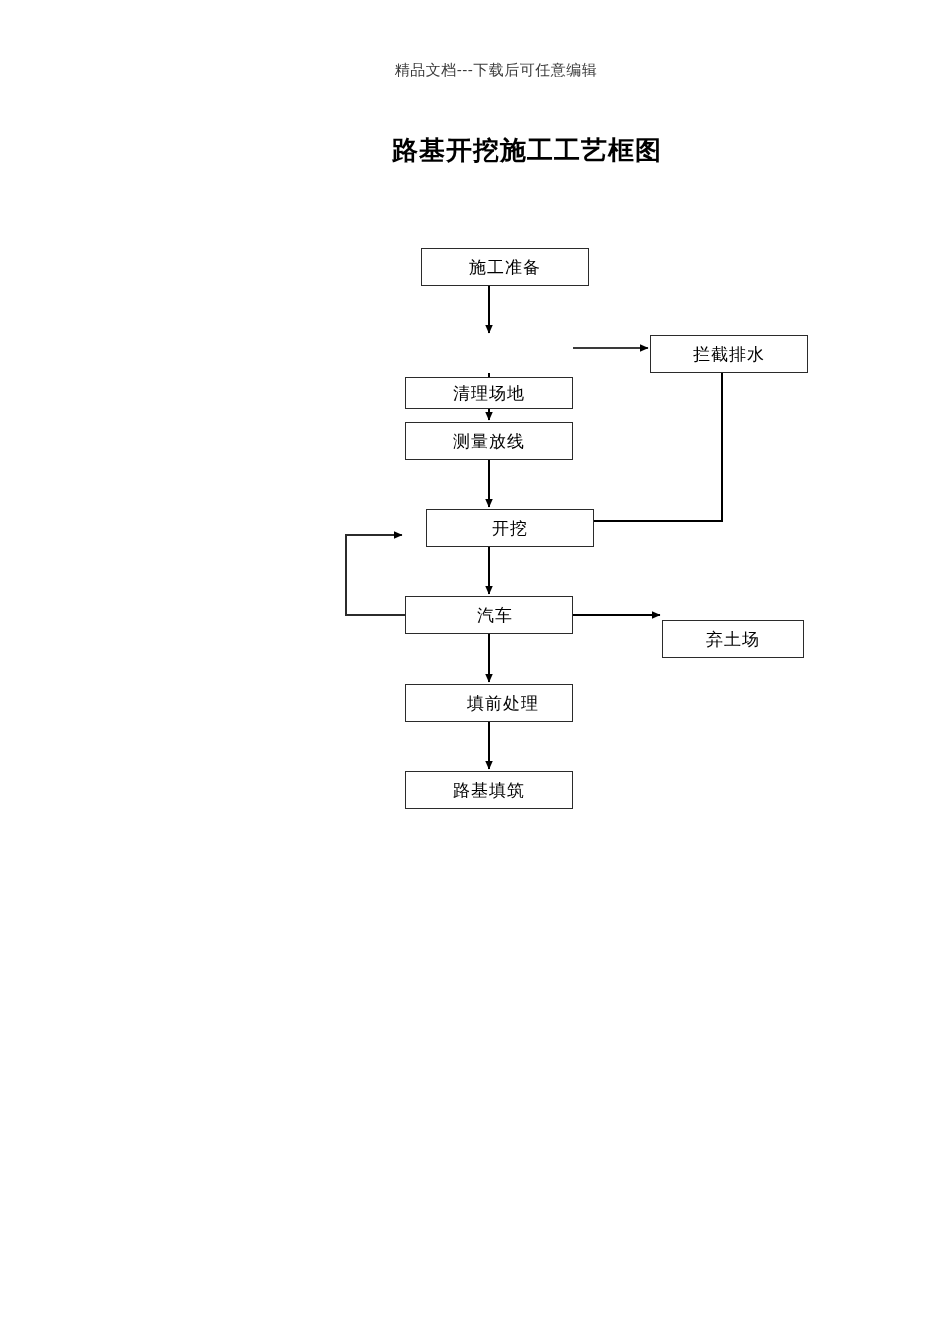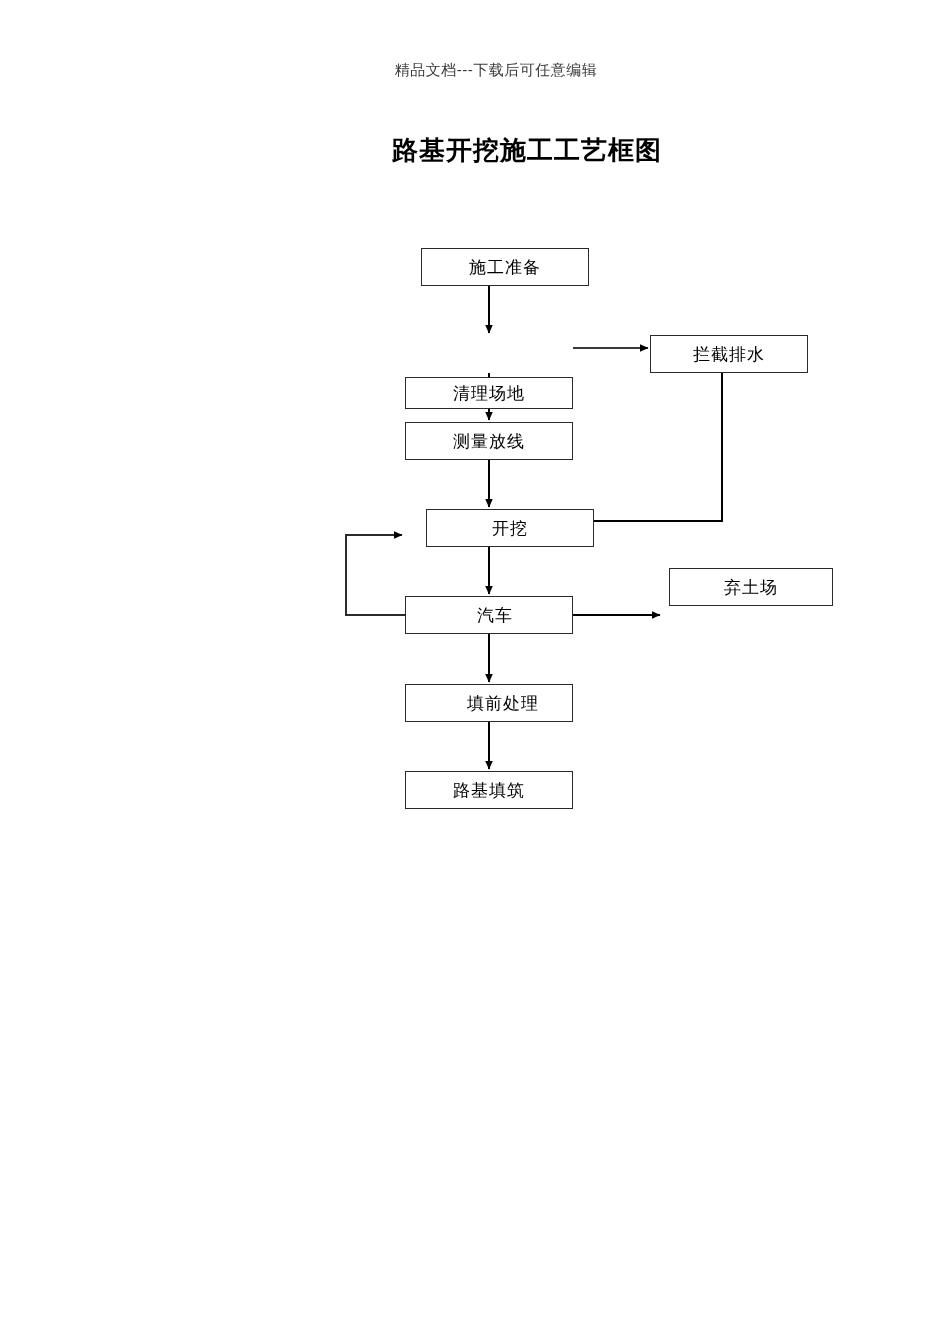--- a/index.html
+++ b/index.html
@@ -114,20 +114,20 @@
     <div class="node" style="left:405px; top:335px; width:168px; height:32px;margin-top:42px;">清理场地</div>
 
     <div class="node" style="left:650px; top:335px; width:158px; height:38px;">拦截排水</div>
 
     <div class="node" style="left:405px; top:422px; width:168px; height:38px;font-family:Liberation Mono, monospace;">测量放线</div>
 
     <div class="node" style="left:426px; top:509px; width:168px; height:38px;">开挖</div>
 
     <div class="node" style="left:405px; top:596px; width:168px; height:38px;padding-left:12px;">汽车</div>
 
-    <div class="node" style="left:662px; top:568px; width:164px; height:38px;margin-left:7px;">弃土场</div>
+    <div class="node" style="left:662px; top:620px; width:142px; height:38px;">弃土场</div>
 
     <div class="node" style="left:405px; top:684px; width:168px; height:38px;padding-left:28px;">填前处理</div>
 
     <div class="node" style="left:405px; top:771px; width:168px; height:38px;">路基填筑</div>
 
   </div>
 </div>
 
 </body></html>

